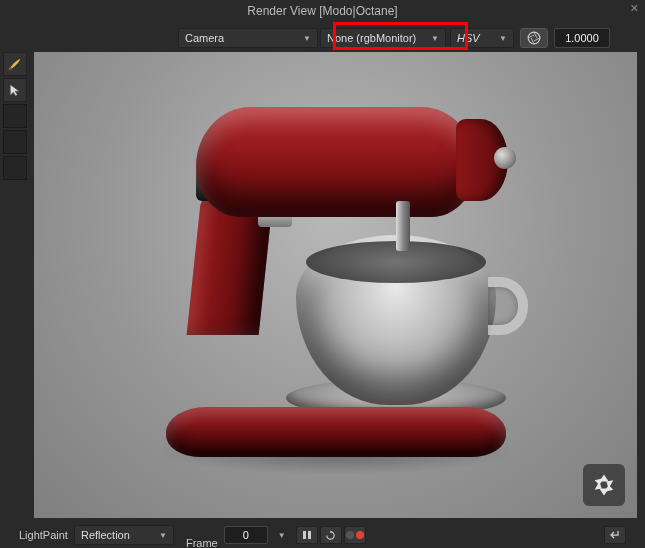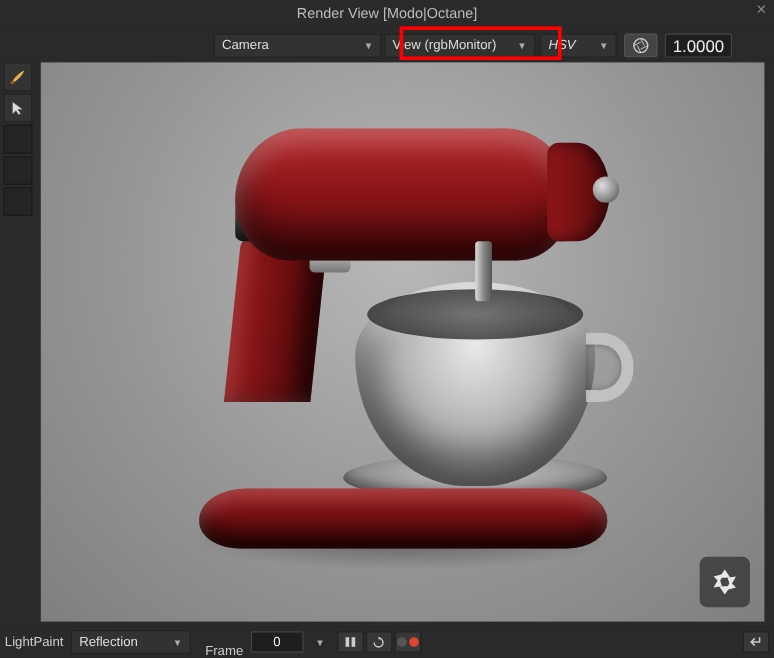--- a/index.html
+++ b/index.html
@@ -95,21 +95,21 @@
   .num-field {
     width: 56px;
     height: 20px;
     background: #1e1e1e;
     border: 1px solid #444;
     border-radius: 2px;
     display: flex;
     align-items: center;
     justify-content: center;
     color: #eee;
-    font-size: 14px;
+    font-size: 11px;
     margin-left: 4px;
   }
   .body-area {
     flex: 1;
     display: flex;
     background: #2a2a2a;
   }
   .left-toolbar {
     width: 30px;
     background: #2a2a2a;
@@ -285,21 +285,21 @@
     background: rgba(50,50,50,0.75);
     border-radius: 6px;
     display:flex; align-items:center; justify-content:center;
   }
   .corner-logo svg { width:28px; height:28px; }
   .bottombar {
     height: 26px;
     background: #2a2a2a;
     display: flex;
     align-items: center;
-    padding: 0 4px;
+    padding: 0 19px;
     gap: 6px;
     font-size: 11px;
     color: #ccc;
   }
   .dd-reflection { width: 100px; align-items: center; }
   .frame-lbl { margin-left: 6px; margin-top: 16px; }
   .frame-field {
     width: 44px; height:18px;
     background:#1e1e1e; border:1px solid #444; border-radius:2px;
     display:flex; align-items:center; justify-content:center;
@@ -338,21 +338,21 @@
 
   <div class="topbar">
     <div class="spacer"></div>
 
     <div class="dropdown dd-camera">
       <span>Camera</span>
       <span class="arrow">▼</span>
     </div>
 
     <div class="dropdown dd-monitor">
-      <span>View (rgbMonitor)</span>
+      <span>None (rgbMonitor)</span>
       <span class="arrow">▼</span>
     </div>
 
     <div class="dropdown dd-hsv">
       <span>HSV</span>
       <span class="arrow">▼</span>
     </div>
 
     <div class="aperture-btn">
       <svg viewBox="0 0 24 24">

